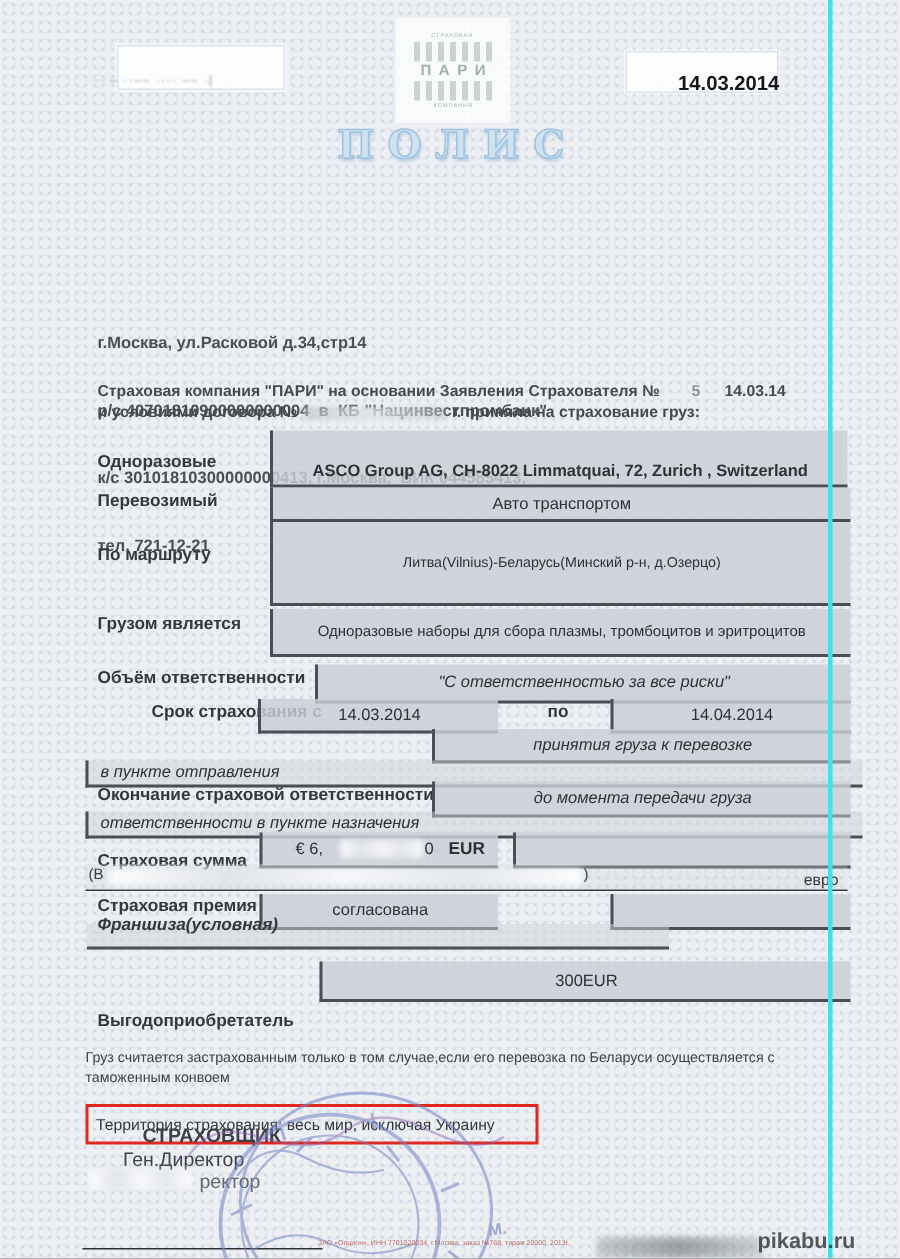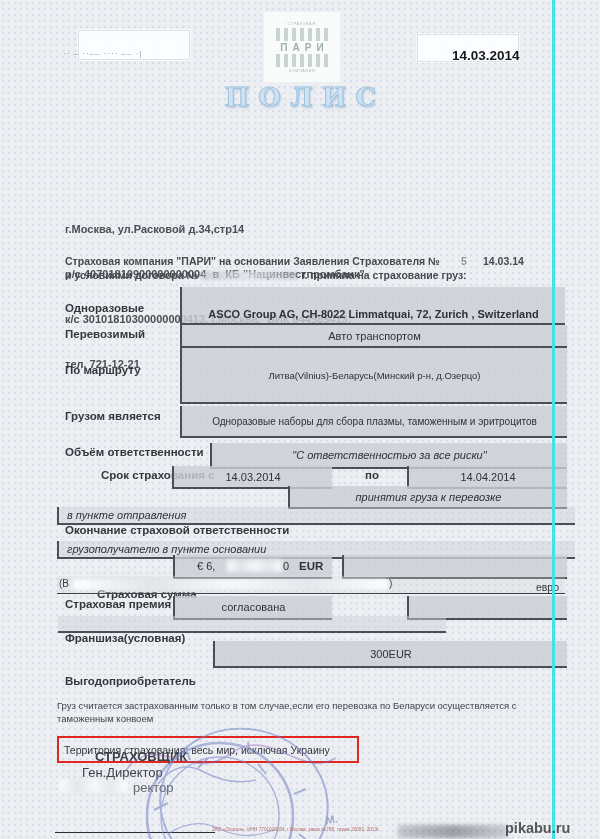--- a/index.html
+++ b/index.html
@@ -97,58 +97,59 @@
   <div class="flabel" style="left:65px;top:302px;">Одноразовые</div>
   <div class="fbox" style="left:180px;top:287px;width:385px;height:38px;align-items:flex-end;padding-bottom:3px;font-weight:bold;box-sizing:border-box;">ASCO Group AG, CH-8022 Limmatquai, 72, Zurich , Switzerland</div>
 
   <div class="flabel" style="left:65px;top:328px;">Перевозимый</div>
   <div class="fbox" style="left:180px;top:325px;width:385px;height:21px;">Авто транспортом</div>
 
   <div class="flabel" style="left:65px;top:364px;">По маршруту</div>
   <div class="fbox" style="left:180px;top:348px;width:385px;height:54px;font-size:9.5px;">Литва(Vilnius)-Беларусь(Минский р-н, д.Озерцо)</div>
 
   <div class="flabel" style="left:65px;top:410px;">Грузом является</div>
-  <div class="fbox" style="left:180px;top:406px;width:385px;height:30px;font-size:10px;">Одноразовые наборы для сбора плазмы, таможенным и эритроцитов</div>
+  <div class="fbox" style="left:180px;top:406px;width:385px;height:30px;font-size:10px;">Одноразовые наборы для сбора плазмы, тромбоцитов и эритроцитов</div>
 
   <div class="flabel" style="left:65px;top:446px;">Объём ответственности</div>
   <div class="fbox it" style="left:210px;top:443px;width:355px;height:24px;">"С ответственностью за все риски"</div>
 
   <div class="flabel" style="left:65px;top:469px;padding-left:36px;">Срок страхования с</div>
   <div class="fbox" style="left:172px;top:466px;width:158px;height:21px;">14.03.2014</div>
   <div class="flabel" style="left:365px;top:469px;">по</div>
   <div class="fbox" style="left:407px;top:466px;width:158px;height:21px;">14.04.2014</div>
 
   <div class="fbox it" style="left:288px;top:486px;width:277px;height:21px;">принятия груза к перевозке</div>
   <div class="cont" style="left:57px;top:507px;width:508px;height:16px;">в пункте отправления</div>
 
   <div class="flabel" style="left:65px;top:524px;">Окончание страховой ответственности</div>
-  <div class="cont" style="left:57px;top:541px;width:508px;height:16px;">грузополучателю в пункте основании</div>
+  <div class="fbox it" style="left:288px;top:521px;width:277px;height:22px;">до момента передачи груза</div>
+  <div class="cont" style="left:57px;top:541px;width:508px;height:16px;">ответственности в пункте назначения</div>
 
-  <div class="flabel" style="left:65px;top:588px;margin-left:32px;">Страховая сумма</div>
+  <div class="flabel" style="left:65px;top:568px;">Страховая сумма</div>
   <div class="fbox" style="left:173px;top:555px;width:157px;height:22px;justify-content:flex-start;">
     <span style="position:absolute;left:22px;">€ 6,</span>
     <span class="blurpatch" style="left:52px;top:5px;width:55px;height:12px;"></span>
     <span style="position:absolute;left:108px;">0</span>
     <span style="position:absolute;left:124px;font-weight:bold;font-size:11.5px;">EUR</span>
   </div>
   <div class="fbox" style="left:342px;top:555px;width:223px;height:22px;"></div>
 
   <div class="abs" style="left:57px;top:576px;width:508px;height:17px;border-bottom:1.5px solid #3a3d42;background:rgba(210,214,220,.3);">
     <span style="position:absolute;left:2px;top:2px;font-size:10px;color:#3a3d42;">(В</span>
     <span class="blurpatch" style="left:16px;top:3px;width:315px;height:11px;"></span>
     <span style="position:absolute;left:332px;top:2px;font-size:10px;color:#3a3d42;">)</span>
     <span style="position:absolute;right:6px;bottom:0px;font-size:10.5px;color:#34373c;">евро</span>
   </div>
 
   <div class="flabel" style="left:65px;top:598px;">Страховая премия</div>
   <div class="fbox" style="left:173px;top:596px;width:157px;height:22px;">согласована</div>
   <div class="fbox" style="left:407px;top:596px;width:158px;height:22px;"></div>
   <div class="abs" style="left:58px;top:616px;width:388px;height:15px;background:rgba(205,209,216,.5);border-bottom:2px solid #4b4e54;"></div>
 
-  <div class="flabel" style="left:65px;top:632px;">Франшиза(условная)</div>
+  <div class="flabel" style="left:65px;top:611px;font-style:italic;">Франшиза(условная)</div>
   <div class="fbox" style="left:213px;top:641px;width:352px;height:25px;text-align:center;">300EUR</div>
 
   <div class="flabel" style="left:65px;top:675px;">Выгодоприобретатель</div>
 
   <div class="note">Груз считается застрахованным только в том случае,если его перевозка по Беларуси осуществляется с таможенным конвоем</div>
 
   <div class="redbox">
     <span>Территория страхования: весь мир, исключая Украину</span>
   </div>
 

